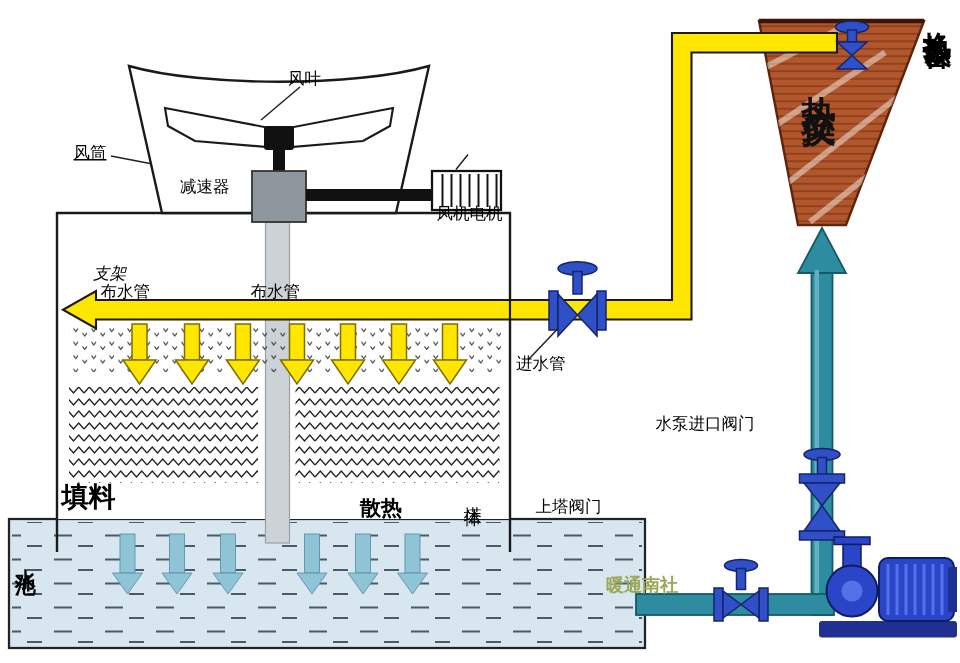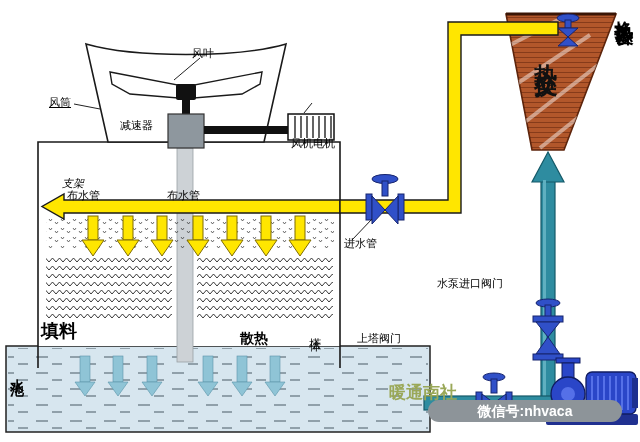--- a/index.html
+++ b/index.html
@@ -21,21 +21,21 @@
   .lbl-dist-right{left:167px;top:189px;}
   .lbl-inlet-pipe{left:344px;top:237px;}
   .lbl-filler{left:41px;top:322px;font-size:18px;}
   .lbl-heat-diss{left:240px;top:331px;font-size:14px;}
   .lbl-tower-body{left:308px;top:328px;font-size:12px;letter-spacing:2px;}
   .lbl-pool{left:9px;top:368px;font-size:14px;letter-spacing:4px;}
   .lbl-up-tower-valve{left:357px;top:332px;}
   .lbl-pump-inlet-valve{left:437px;top:277px;}
   .lbl-heat-exchange{left:533px;top:46px;font-size:23px;color:#111;letter-spacing:5px;}
   .lbl-hx-equipment{left:613px;top:6px;font-size:19px;letter-spacing:2px;}
-  .lbl-brand{left:389px;top:384px;font-size:17px;color:#9aa858;font-weight:bold;}
+  .lbl-brand{left:404px;top:384px;font-size:12px;color:#9aa858;font-weight:bold;}
   .wechat-bar{
     position:absolute;left:428px;top:400px;width:194px;height:22px;
     background:#8d9499;border-radius:11px;color:#fff;font-size:14px;font-weight:bold;
     text-align:center;line-height:22px;
   }
 </style>
 </head>
 <body>
 
 <div id="stage">
@@ -241,15 +241,14 @@
   <div class="lbl bold lbl-filler">填料</div>
   <div class="lbl bold lbl-heat-diss">散热</div>
   <div class="lbl vtext lbl-tower-body">塔体</div>
   <div class="lbl bold vtext lbl-pool">水池</div>
   <div class="lbl s11 lbl-up-tower-valve">上塔阀门</div>
   <div class="lbl s11 lbl-pump-inlet-valve">水泵进口阀门</div>
   <div class="lbl bold vtext lbl-heat-exchange">热交换</div>
   <div class="lbl bold vtext lbl-hx-equipment">换热设备</div>
 
   <div class="lbl lbl-brand">暖通南社</div>
-  <div class="wechat-bar">微信号:nhvaca</div>
 
 </div>
 
 </body></html>

